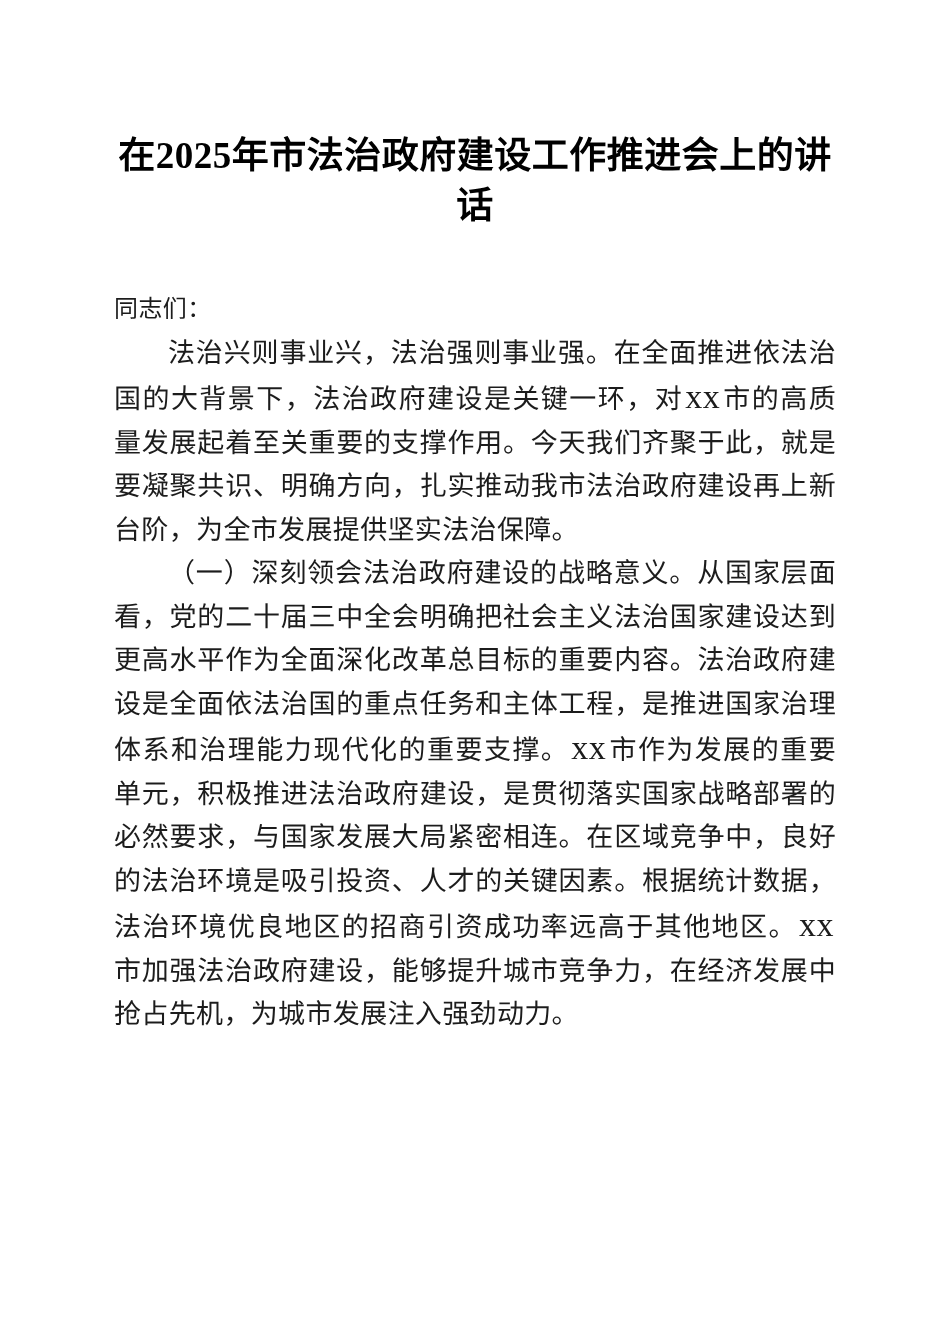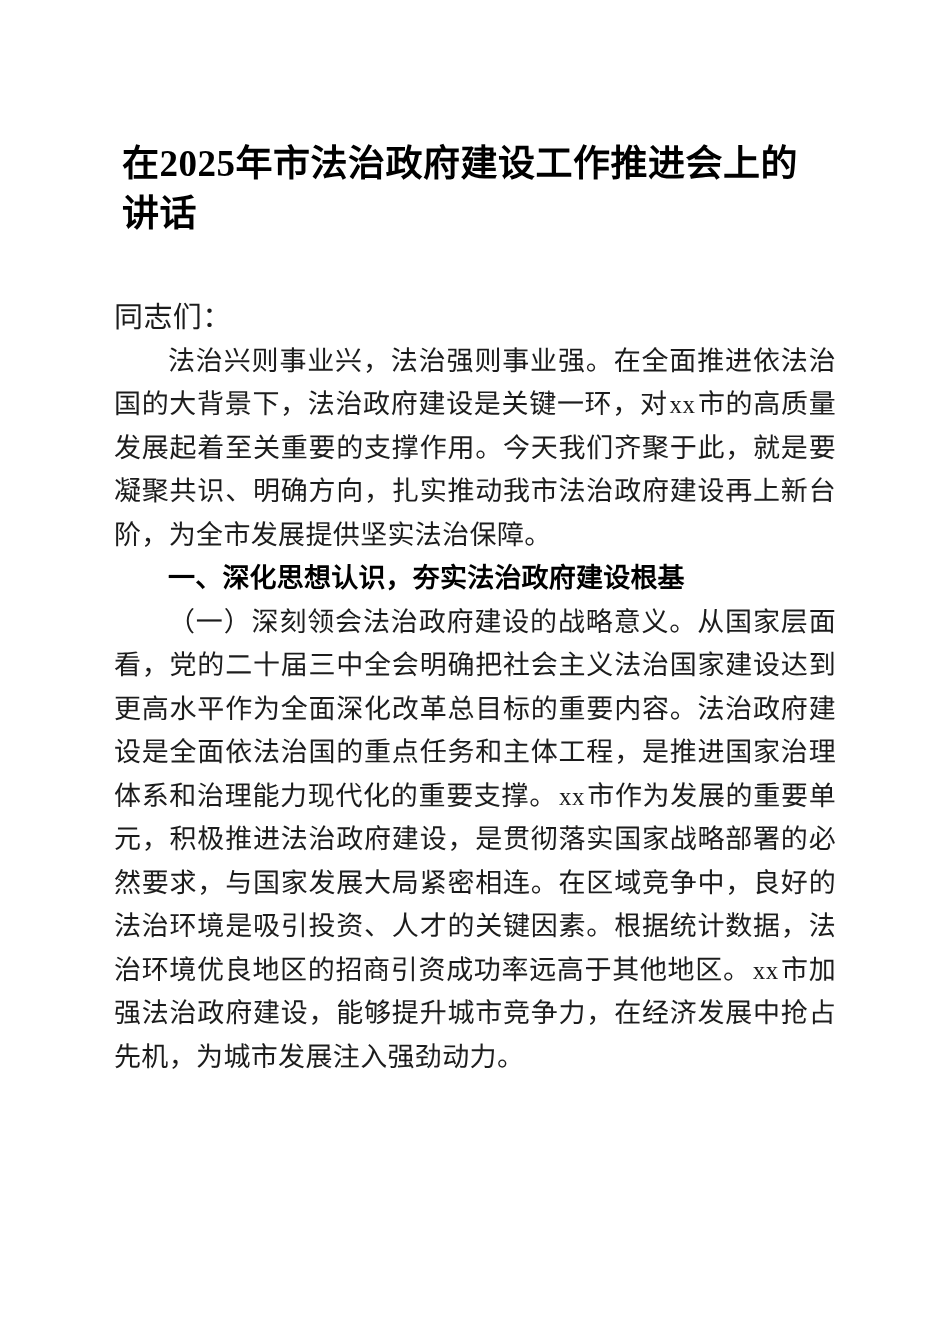--- a/index.html
+++ b/index.html
@@ -29,39 +29,39 @@
 
   .content {
     position: absolute;
     left: 114px;
     top: 0;
     width: 722px;
   }
 
   
   .doc-title {
-    margin: 8px;
+    margin: 0;
     padding: 0;
     font-family: "Liberation Serif", "DejaVu Serif", serif;
     font-weight: 700;
     font-size: 37px;
     line-height: 50px;
-    text-align: left;
+    text-align: center;
     letter-spacing: 0.5px;
     color: #000000;
     padding-top: 131px;
     text-rendering: optimizeLegibility;
   }
 
   
   .salutation {
     margin: 0;
     padding: 0;
     font-family: "Liberation Serif", "DejaVu Serif", serif;
-    font-size: 29px;
+    font-size: 24px;
     line-height: 43.5px;
     letter-spacing: 0.4px;
     color: #1c1c1c;
     margin-top: 57px;
   }
 
   
   .body-para {
     margin: 0;
     padding: 0;
@@ -85,36 +85,35 @@
     font-size: 27px;
     line-height: 43.5px;
     letter-spacing: 0.2px;
     color: #000000;
     text-indent: 2em;
   }
 
   
   .latin {
     font-family: "Liberation Serif", "DejaVu Serif", serif;
-    font-size: 25px;
+    font-size: 34px;
     letter-spacing: 0.5px;
     padding: 0 2px;
   }
 </style>
 </head>
 <body>
 
 <div class="page">
   <div class="content">
 
     <h1 class="doc-title">在2025年市法治政府建设工作推进会上的讲话</h1>
 
     <p class="salutation">同志们：</p>
 
     <p class="body-para">法治兴则事业兴，法治强则事业强。在全面推进依法治国的大背景下，法治政府建设是关键一环，对<span class="latin">xx</span>市的高质量发展起着至关重要的支撑作用。今天我们齐聚于此，就是要凝聚共识、明确方向，扎实推动我市法治政府建设再上新台阶，为全市发展提供坚实法治保障。</p>
 
-    <p class="section-heading">一、深化思想认识，夯实法治政府建设根基</p>
 
     <p class="body-para">（一）深刻领会法治政府建设的战略意义。从国家层面看，党的二十届三中全会明确把社会主义法治国家建设达到更高水平作为全面深化改革总目标的重要内容。法治政府建设是全面依法治国的重点任务和主体工程，是推进国家治理体系和治理能力现代化的重要支撑。<span class="latin">xx</span>市作为发展的重要单元，积极推进法治政府建设，是贯彻落实国家战略部署的必然要求，与国家发展大局紧密相连。在区域竞争中，良好的法治环境是吸引投资、人才的关键因素。根据统计数据，法治环境优良地区的招商引资成功率远高于其他地区。<span class="latin">xx</span>市加强法治政府建设，能够提升城市竞争力，在经济发展中抢占先机，为城市发展注入强劲动力。</p>
 
 
   </div>
 </div>
 
 </body></html>

